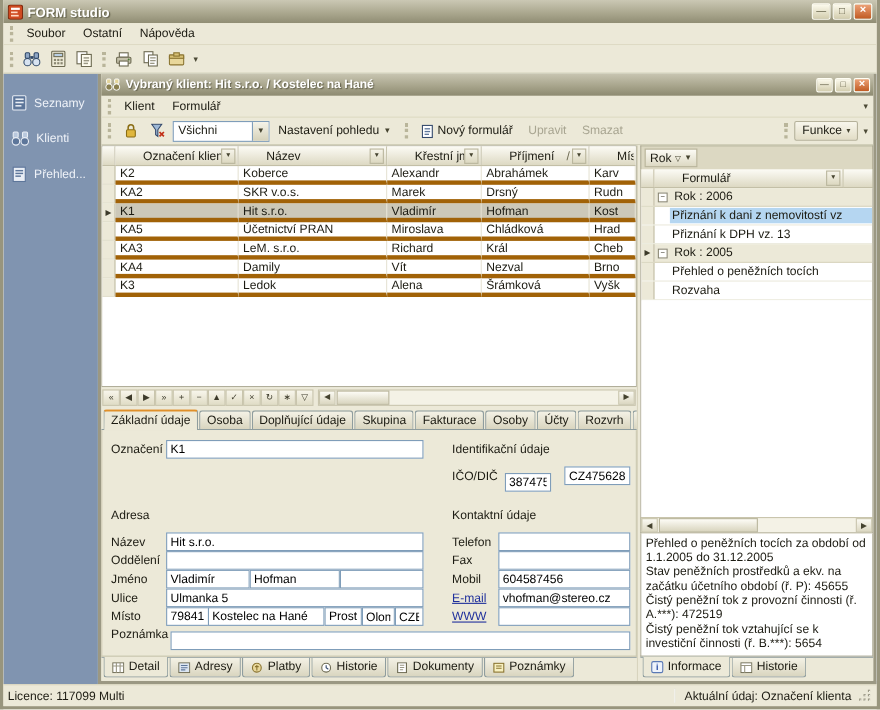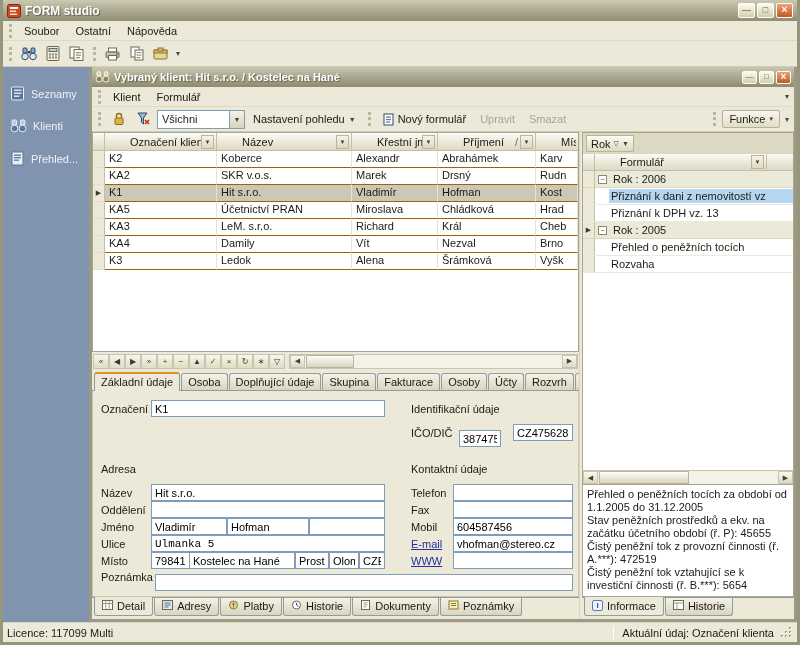--- a/index.html
+++ b/index.html
@@ -66,21 +66,21 @@
   .g-header { display:flex; height:18px; flex:0 0 18px; }
   .gh-cell { background:linear-gradient(#fcfbf5,#ddd9c3); border-right:1px solid #c3bfa7; border-bottom:1px solid #c3bfa7;
              display:flex; align-items:center; padding:0 2px 0 4px; overflow:hidden; white-space:nowrap; }
   .gh-label { flex:1; overflow:hidden;margin-left:21px; }
   .gh-sort { color:#6d6a52; padding:0 2px; }
   .gh-drop { width:13px; height:14px; border:1px solid #b9b59c; background:linear-gradient(#f6f4ea,#dcd8c0);
              font-size:6px; color:#45432f; display:flex; align-items:center; justify-content:center; }
   .g-row { display:flex; height:17px; flex:0 0 17px; }
   .g-ind { width:12px; flex:0 0 12px; background:#ece9d8; border-right:1px solid #c3bfa7; border-bottom:1px solid #e2dfce;
            font-size:7px; color:#3c3a2a; display:flex; align-items:center; justify-content:center; }
-  .g-cell { border-right:1px solid #e6e3d4; border-bottom:1px solid #a16207; padding:1px 4px; overflow:hidden; white-space:nowrap; }
+  .g-cell { border-right:1px solid #e6e3d4; border-bottom:4px solid #a16207; padding:1px 4px; overflow:hidden; white-space:nowrap; }
   .g-row.selected .g-cell { background:#ccc8b8; }
   .c0{width:112px;flex:0 0 112px;} .c1{width:135px;flex:0 0 135px;} .c2{width:86px;flex:0 0 86px;}
   .c3{width:98px;flex:0 0 98px;} .c4{flex:1;}
   .hc0{width:112px;flex:0 0 112px;} .hc1{width:135px;flex:0 0 135px;} .hc2{width:86px;flex:0 0 86px;}
   .hc3{width:98px;flex:0 0 98px;} .hc4{flex:1;border-right:none;}
   .g-ind-h { width:12px; flex:0 0 12px; background:linear-gradient(#fcfbf5,#ddd9c3); border-right:1px solid #c3bfa7;
              border-bottom:1px solid #c3bfa7; }
   .g-filler { flex:1; background:#fff; }
 
   
@@ -93,21 +93,21 @@
   .sc-thumb { width:48px; background:linear-gradient(#fdfcf6,#d9d5bf); border:1px solid #b9b59c; margin:0 1px; }
   .sc-track { flex:1; }
 
   
   .tabstrip { height:21px; flex:0 0 21px; display:flex; align-items:flex-end; padding:0 2px; border-bottom:1px solid #8f9d9e; background:#ece9d8; }
   .tab { border:1px solid #8f9d9e; border-bottom:none; border-radius:3px 3px 0 0; padding:2px 6px 2px;
          background:linear-gradient(#f4f2e6,#d9d5bf); margin-right:1px; white-space:nowrap; font-size:11px; }
   .tab.active { background:#ece9d8; border-top:2px solid #e0902a; padding-bottom:3px; margin-bottom:-1px; }
   .tabstrip-bottom { height:22px; flex:0 0 22px; display:flex; align-items:flex-start; padding:0 2px; border-top:1px solid #8f9d9e; background:#ece9d8; }
   .btab { border:1px solid #8f9d9e; border-top:none; border-radius:0 0 3px 3px; padding:2px 7px 3px;
-          background:linear-gradient(#f4f2e6,#d9d5bf); margin-right:1px; display:flex; align-items:flex-start; gap:4px; white-space:nowrap; }
+          background:linear-gradient(#f4f2e6,#d9d5bf); margin-right:1px; display:flex; align-items:flex-end; gap:4px; white-space:nowrap; }
   .btab.active { background:#ece9d8; margin-top:-1px; padding-top:3px; }
   .mini-ic { display:inline-block; }
 
   
   .detail { height:206px; flex:0 0 206px; position:relative; background:#ece9d8; border:1px solid #c9c5ad; border-top:none; overflow:hidden; }
   .lbl { position:absolute; white-space:nowrap; }
   .hdr { position:absolute; white-space:nowrap; color:#1c1b12; }
   .link-lbl { color:#20309c; text-decoration:underline; }
   .field { position:absolute; height:17px; border:1px solid #7f9db9; background:#fff; font-family:inherit; font-size:11px; padding:0 3px; }
 
@@ -471,21 +471,21 @@
               <span class="hdr" style="left:8px;top:72px">Adresa</span>
               <span class="lbl" style="left:8px;top:96px">Název</span>
               <input class="field" style="left: 58px; top: 93px; width: 234px;" value="Hit s.r.o.">
               <span class="lbl" style="left:8px;top:113px">Oddělení</span>
               <input class="field" style="left: 58px; top: 110px; width: 234px;" value="">
               <span class="lbl" style="left:8px;top:130px">Jméno</span>
               <input class="field" style="left: 58px; top: 127px; width: 76px;" value="Vladimír">
               <input class="field" style="left: 134px; top: 127px; width: 82px;" value="Hofman">
               <input class="field" style="left: 216px; top: 127px; width: 76px;" value="">
               <span class="lbl" style="left:8px;top:147px">Ulice</span>
-              <input class="field" style="left: 58px; top: 144px; width: 234px; font-family: Liberation Mono, monospace;" value="Ulmanka 5">
+              <input class="field" style="left: 58px; top: 144px; width: 234px;" value="Ulmanka 5">
               <span class="lbl" style="left:8px;top:164px">Místo</span>
               <input class="field" style="left: 58px; top: 161px; width: 41px;" value="79841">
               <input class="field" style="left: 96px; top: 161px; width: 106px;" value="Kostelec na Hané">
               <input class="field" style="left: 202px; top: 161px; width: 34px;" value="Prost">
               <input class="field" style="left: 236px; top: 161px; width: 30px;" value="Olom">
               <input class="field" style="left: 266px; top: 161px; width: 26px;" value="CZE">
 
               <span class="hdr" style="left:318px;top:72px">Kontaktní údaje</span>
               <span class="lbl" style="left:318px;top:96px">Telefon</span>
               <input class="field" style="left: 360px; top: 93px; width: 120px;" value="">

